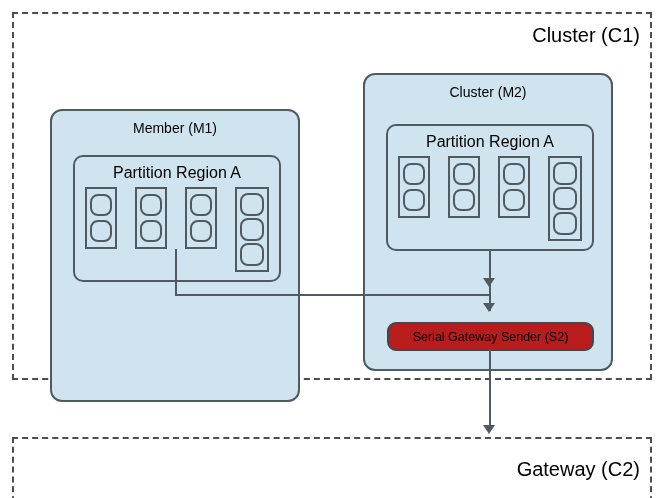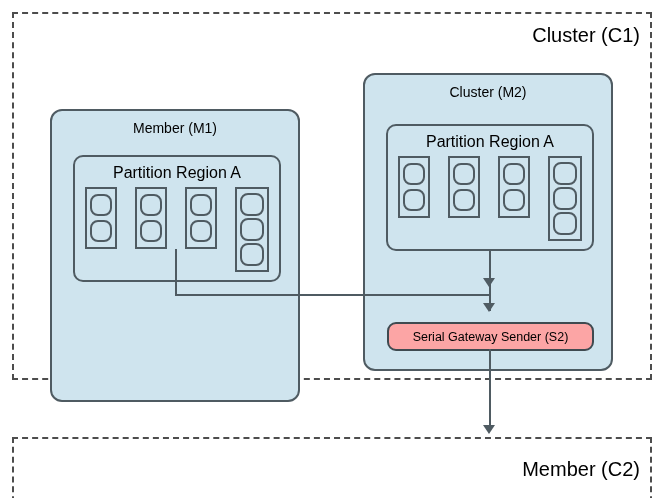--- a/index.html
+++ b/index.html
@@ -102,21 +102,21 @@
     border: 2px solid #4f5b62;
     border-radius: 8px;
     background: transparent;
   }
   .bucket-col.tall .entry { width: 24px; height: 23px; }
 
   
   .gateway {
     position: absolute;
     box-sizing: border-box;
-    background: #fca5a5;
+    background: #b91c1c;
     border: 2px solid #3f4a50;
     border-radius: 9px;
     display: flex;
     align-items: center;
     justify-content: center;
     font-size: 12.5px;
     color: #000000;
   }
 
   
@@ -211,15 +211,15 @@
   <div class="arrowhead" style="left:483px; top:278px;"></div>
   <div class="arrowhead" style="left:483px; top:303px;"></div>
 
   <div class="vline" style="left:175px; top:249px; height:46px;"></div>
   <div class="hline" style="left:175px; top:294px; width:316px;"></div>
 
   <div class="vline" style="left:489px; top:349px; height:82px;"></div>
   <div class="arrowhead" style="left:483px; top:425px;"></div>
 
   <div class="cluster" style="left:12px; top:437px; width:640px; height:75px;"></div>
-  <div class="cluster-label" style="right:26px; top:459px;">Member (C2)</div>
+  <div class="cluster-label" style="right:26px; top:459px;">Gateway (C2)</div>
 
 </div>
 
 </body></html>

